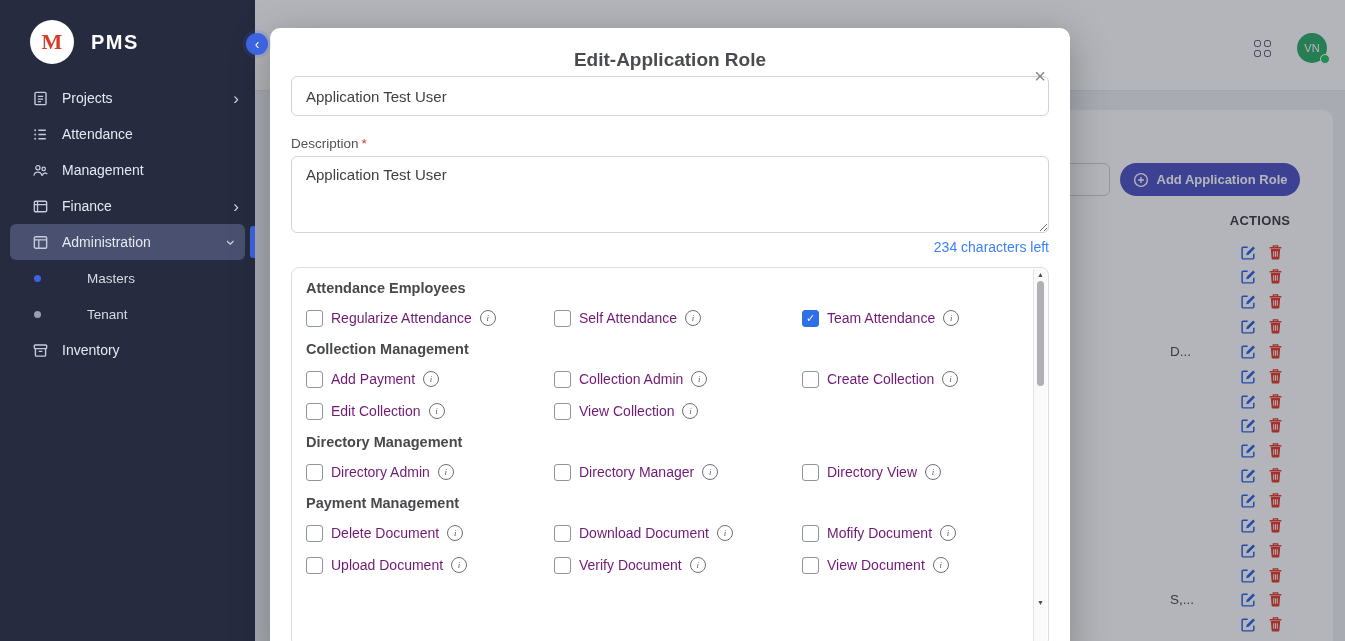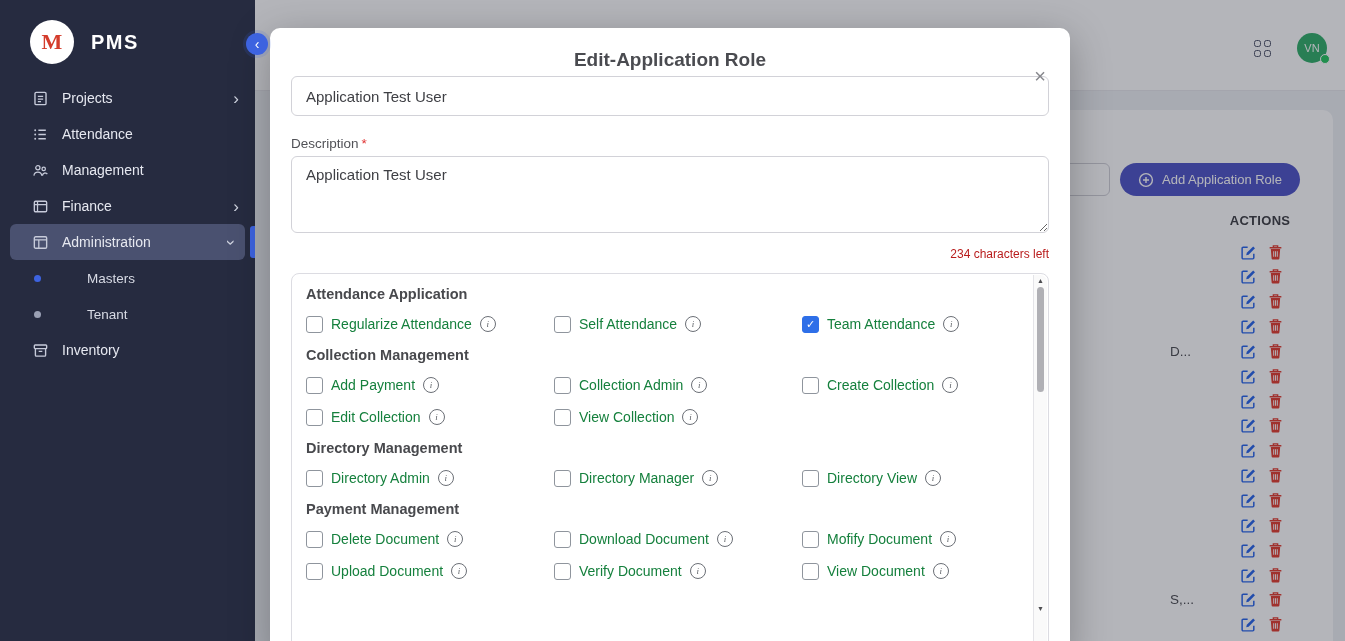--- a/index.html
+++ b/index.html
@@ -11,21 +11,21 @@
   
   .topbar{position:absolute;left:255px;top:0;width:1090px;height:90px;background:#fff;border-bottom:1px solid #e7e7ec;}
   .grid-icon{position:absolute;right:74px;top:40px;width:17px;height:17px;display:grid;grid-template-columns:1fr 1fr;gap:3px;cursor:pointer}
   .grid-icon span{border:1.7px solid #4d5268;border-radius:2.5px}
   .avatar{position:absolute;right:18px;top:33px;width:30px;height:30px;border-radius:50%;background:#2fae68;color:#fff;
     font-size:11px;font-weight:400;display:flex;align-items:center;justify-content:center;cursor:pointer}
   .avatar-dot{position:absolute;right:15px;top:54px;width:8px;height:8px;background:#24c55e;border:1.5px solid #fff;border-radius:50%}
   .content-card{position:absolute;left:270px;top:110px;width:1063px;height:560px;background:#fff;border-radius:10px}
   .search-box{position:absolute;left:1012px;top:163px;width:98px;height:33px;background:#fff;border:1px solid #cfcfd6;border-radius:6px;box-sizing:border-box;padding:0 8px;font-size:13px;color:#444;font-family:inherit}
   .add-role-btn{position:absolute;left:1120px;top:163px;width:180px;height:33px;border-radius:17px;background:#4d53c6;color:#fff;
-    display:flex;align-items:center;justify-content:center;gap:8px;font-size:13px;font-weight:400;border:none;cursor:pointer;font-family:inherit}
+    display:flex;align-items:center;justify-content:center;gap:8px;font-size:13px;font-weight:700;border:none;cursor:pointer;font-family:inherit}
   .add-role-btn .p-ic{width:16px;height:16px;flex:none}
   .actions-header{position:absolute;left:1205px;top:213px;width:110px;text-align:center;font-size:13px;font-weight:700;color:#3c3d42;letter-spacing:.3px}
   .action-rows{position:absolute;left:0;top:0;width:1345px;height:641px;pointer-events:none}
   .action-row{position:absolute;left:1170px;display:flex;align-items:center;gap:10px;height:20px;pointer-events:auto}
   .row-text{width:60px;font-size:13.5px;color:#4a4b50;text-align:left;white-space:nowrap}
   .icon-btn{width:17px;height:17px;display:inline-block;cursor:pointer}
   .icon-btn svg{width:100%;height:100%}
   
   .overlay{position:absolute;left:255px;top:0;width:1090px;height:641px;background:rgba(28,31,46,.33);z-index:5}
   
@@ -53,30 +53,30 @@
   .modal{position:absolute;left:270px;top:28px;width:800px;height:632px;background:#fff;border-radius:10px;
     box-shadow:0 10px 40px rgba(0,0,0,.28);z-index:10;padding:0 21px;box-sizing:border-box}
   .modal-title{margin:0;padding-top:21px;text-align:center;font-size:19px;font-weight:700;color:#4a4b50}
   .modal-close{position:absolute;right:24px;top:38px;font-size:20px;color:#86878c;line-height:1;cursor:pointer}
   .field-label{margin-top:20px;font-size:13.5px;color:#515257}
   .req{color:#e03131;margin-left:3px}
   .text-input{width:100%;height:40px;border:1px solid #d2d2d8;border-radius:6px;padding:0 14px;font-size:15px;color:#3e3f44;
     box-sizing:border-box;margin-top:5px;font-family:inherit;background:#fff}
   .desc-area{width:100%;height:77px;border:1px solid #d2d2d8;border-radius:6px;padding:9px 14px;font-size:15px;color:#3e3f44;
     box-sizing:border-box;margin-top:5px;font-family:inherit;resize:vertical;background:#fff}
-  .chars-left{text-align:right;font-size:12px;color:#b91c1c;margin-top:10px}
+  .chars-left{text-align:right;font-size:14px;color:#3b82f6;margin-top:2px}
   .perm-box{position:relative;margin-top:12px;border:1px solid #dcdce2;border-radius:8px;height:380px;overflow:hidden;
     padding:10px 30px 0 14px;box-sizing:border-box}
   .perm-title{font-size:14.5px;font-weight:700;color:#48494d;margin:2px 0 13px}
   .perm-row{display:grid;grid-template-columns:248px 248px 236px;margin-bottom:14px}
   .perm-cell{display:flex;align-items:center;gap:8px;height:18px}
   .cb{width:17px;height:17px;border:1.5px solid #8f959d;border-radius:3px;background:#fff;box-sizing:border-box;flex:none;
     display:flex;align-items:center;justify-content:center;font-size:11px;color:#fff;cursor:pointer}
   .cb.checked{background:#2e6fe8;border-color:#2e6fe8}
-  .perm-label{font-size:14px;color:#15803d;white-space:nowrap}
+  .perm-label{font-size:14px;color:#701a75;white-space:nowrap}
   .info-icon{width:14px;height:14px;border:1px solid #6b6f76;border-radius:50%;color:#5f6368;font-size:9px;line-height:1;
     display:flex;align-items:center;justify-content:center;flex:none;font-style:italic;cursor:pointer;font-family:"Liberation Serif",serif}
   .perm-section{margin-bottom:10px}
   .perm-scrollbar{position:absolute;top:1px;right:1px;bottom:1px;width:13px;background:#fafafa;border-left:1px solid #e4e4e8;border-radius:0 7px 7px 0}
   .perm-thumb{position:absolute;top:12px;left:2.5px;width:7px;height:105px;background:#b0b0b5;border-radius:4px;cursor:pointer}
   .scroll-arrow{position:absolute;width:100%;text-align:center;font-size:7px;color:#4c4c50;cursor:pointer}
   .scroll-arrow.up{top:2px}
   .scroll-arrow.dn{top:330px}
 </style>
 </head>
@@ -405,21 +405,21 @@
 
   <div class="field-label">
     <span>Description</span><span class="req">*</span>
   </div>
   <textarea class="desc-area" style="">Application Test User</textarea>
   <div class="chars-left">234 characters left</div>
 
   <div class="perm-box">
     <div>
         <div class="perm-section">
-          <div class="perm-title">Attendance Application</div>
+          <div class="perm-title">Attendance Employees</div>
           <div class="perm-row">
             <div class="perm-cell">
               <span class="cb"></span>
               <span class="perm-label">Regularize Attendance</span>
               <span class="info-icon">i</span>
             </div>
             <div class="perm-cell">
               <span class="cb"></span>
               <span class="perm-label">Self Attendance</span>
               <span class="info-icon">i</span>

